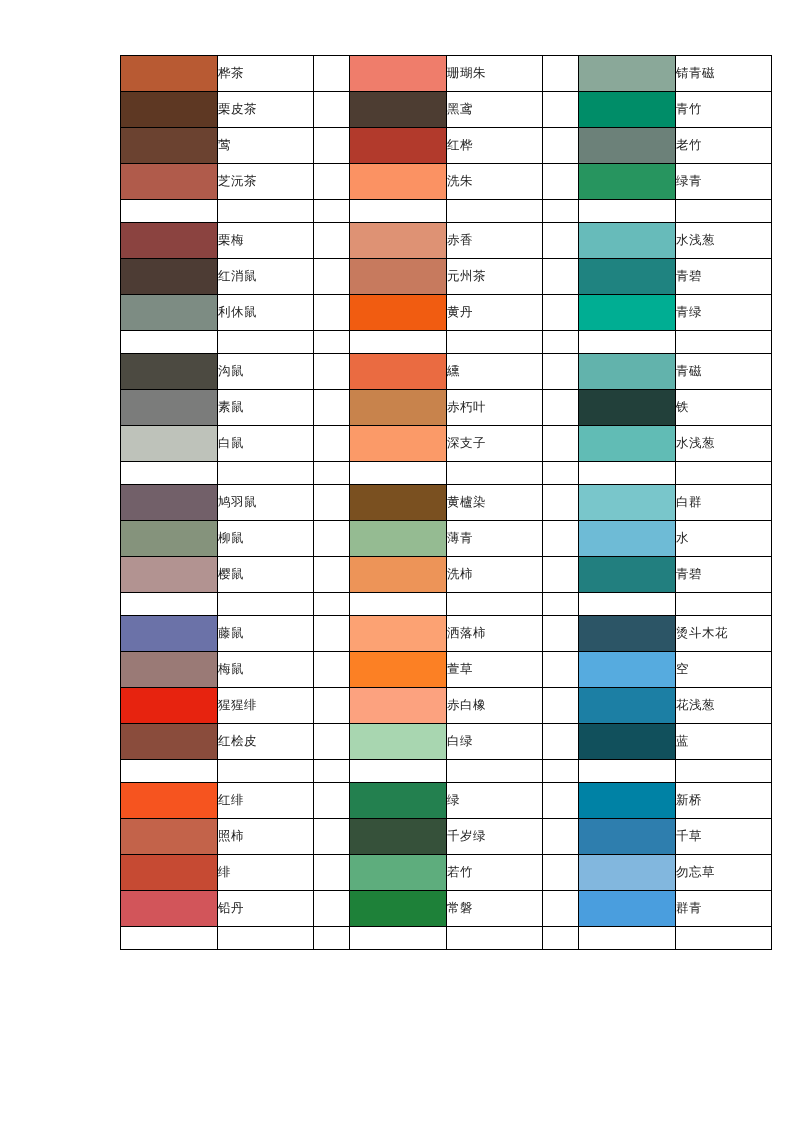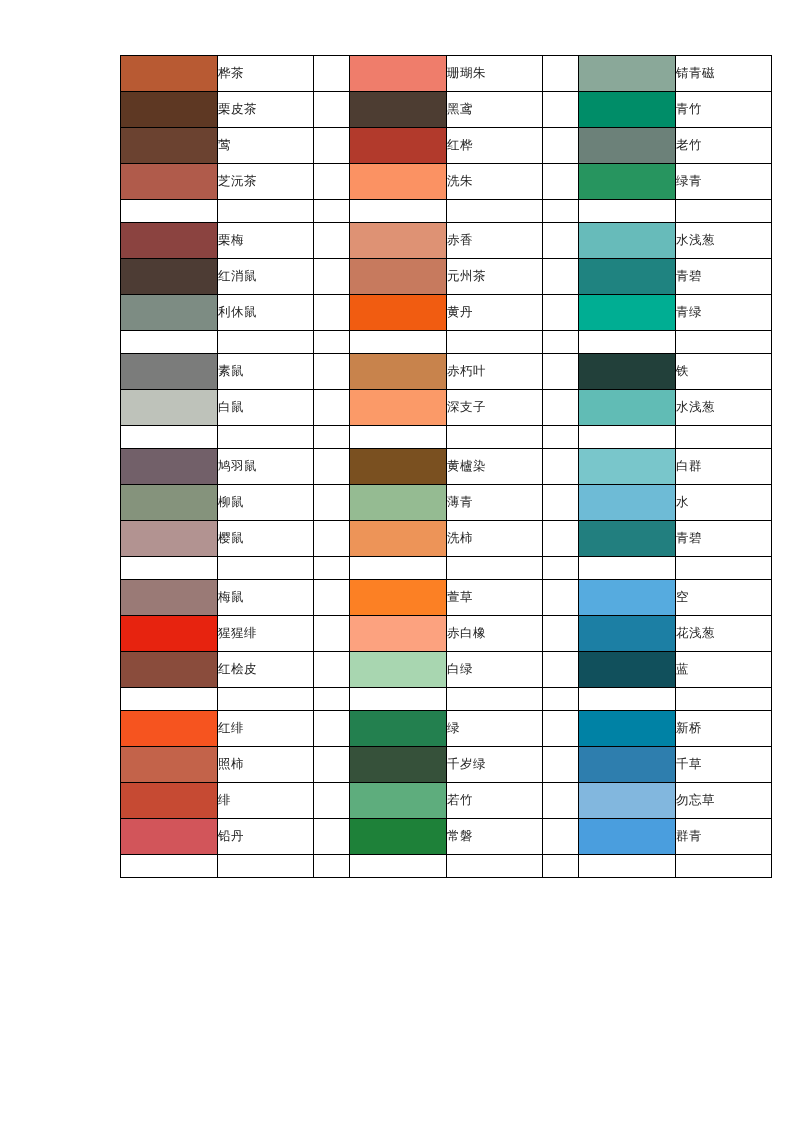--- a/index.html
+++ b/index.html
@@ -167,20 +167,30 @@
             <td></td>
             <td></td>
             <td></td>
             <td></td>
             <td></td>
             <td></td>
             <td></td>
             <td></td>
           </tr>
           <tr>
+            <td class="swatch" style="background: rgb(76, 74, 65);"></td>
+            <td class="name">沟鼠</td>
+            <td class="spacer"></td>
+            <td class="swatch" style="background: rgb(234, 107, 65);"></td>
+            <td class="name">纁</td>
+            <td class="spacer"></td>
+            <td class="swatch" style="background: rgb(98, 179, 172);"></td>
+            <td class="name">青磁</td>
+          </tr>
+          <tr>
             <td class="swatch" style="background: rgb(123, 124, 123);"></td>
             <td class="name">素鼠</td>
             <td class="spacer"></td>
             <td class="swatch" style="background: rgb(200, 131, 76);"></td>
             <td class="name">赤朽叶</td>
             <td class="spacer"></td>
             <td class="swatch" style="background: rgb(34, 64, 58);"></td>
             <td class="name">铁</td>
           </tr>
           <tr>
@@ -235,20 +245,30 @@
           </tr>
           <tr class="blank">
             <td></td>
             <td></td>
             <td></td>
             <td></td>
             <td></td>
             <td></td>
             <td></td>
             <td></td>
+          </tr>
+          <tr>
+            <td class="swatch" style="background: rgb(107, 114, 168);"></td>
+            <td class="name">藤鼠</td>
+            <td class="spacer"></td>
+            <td class="swatch" style="background: rgb(252, 162, 115);"></td>
+            <td class="name">洒落柿</td>
+            <td class="spacer"></td>
+            <td class="swatch" style="background: rgb(44, 85, 102);"></td>
+            <td class="name">烫斗木花</td>
           </tr>
           <tr>
             <td class="swatch" style="background: rgb(154, 122, 118);"></td>
             <td class="name">梅鼠</td>
             <td class="spacer"></td>
             <td class="swatch" style="background: rgb(252, 128, 36);"></td>
             <td class="name">萱草</td>
             <td class="spacer"></td>
             <td class="swatch" style="background: rgb(86, 171, 223);"></td>
             <td class="name">空</td>

